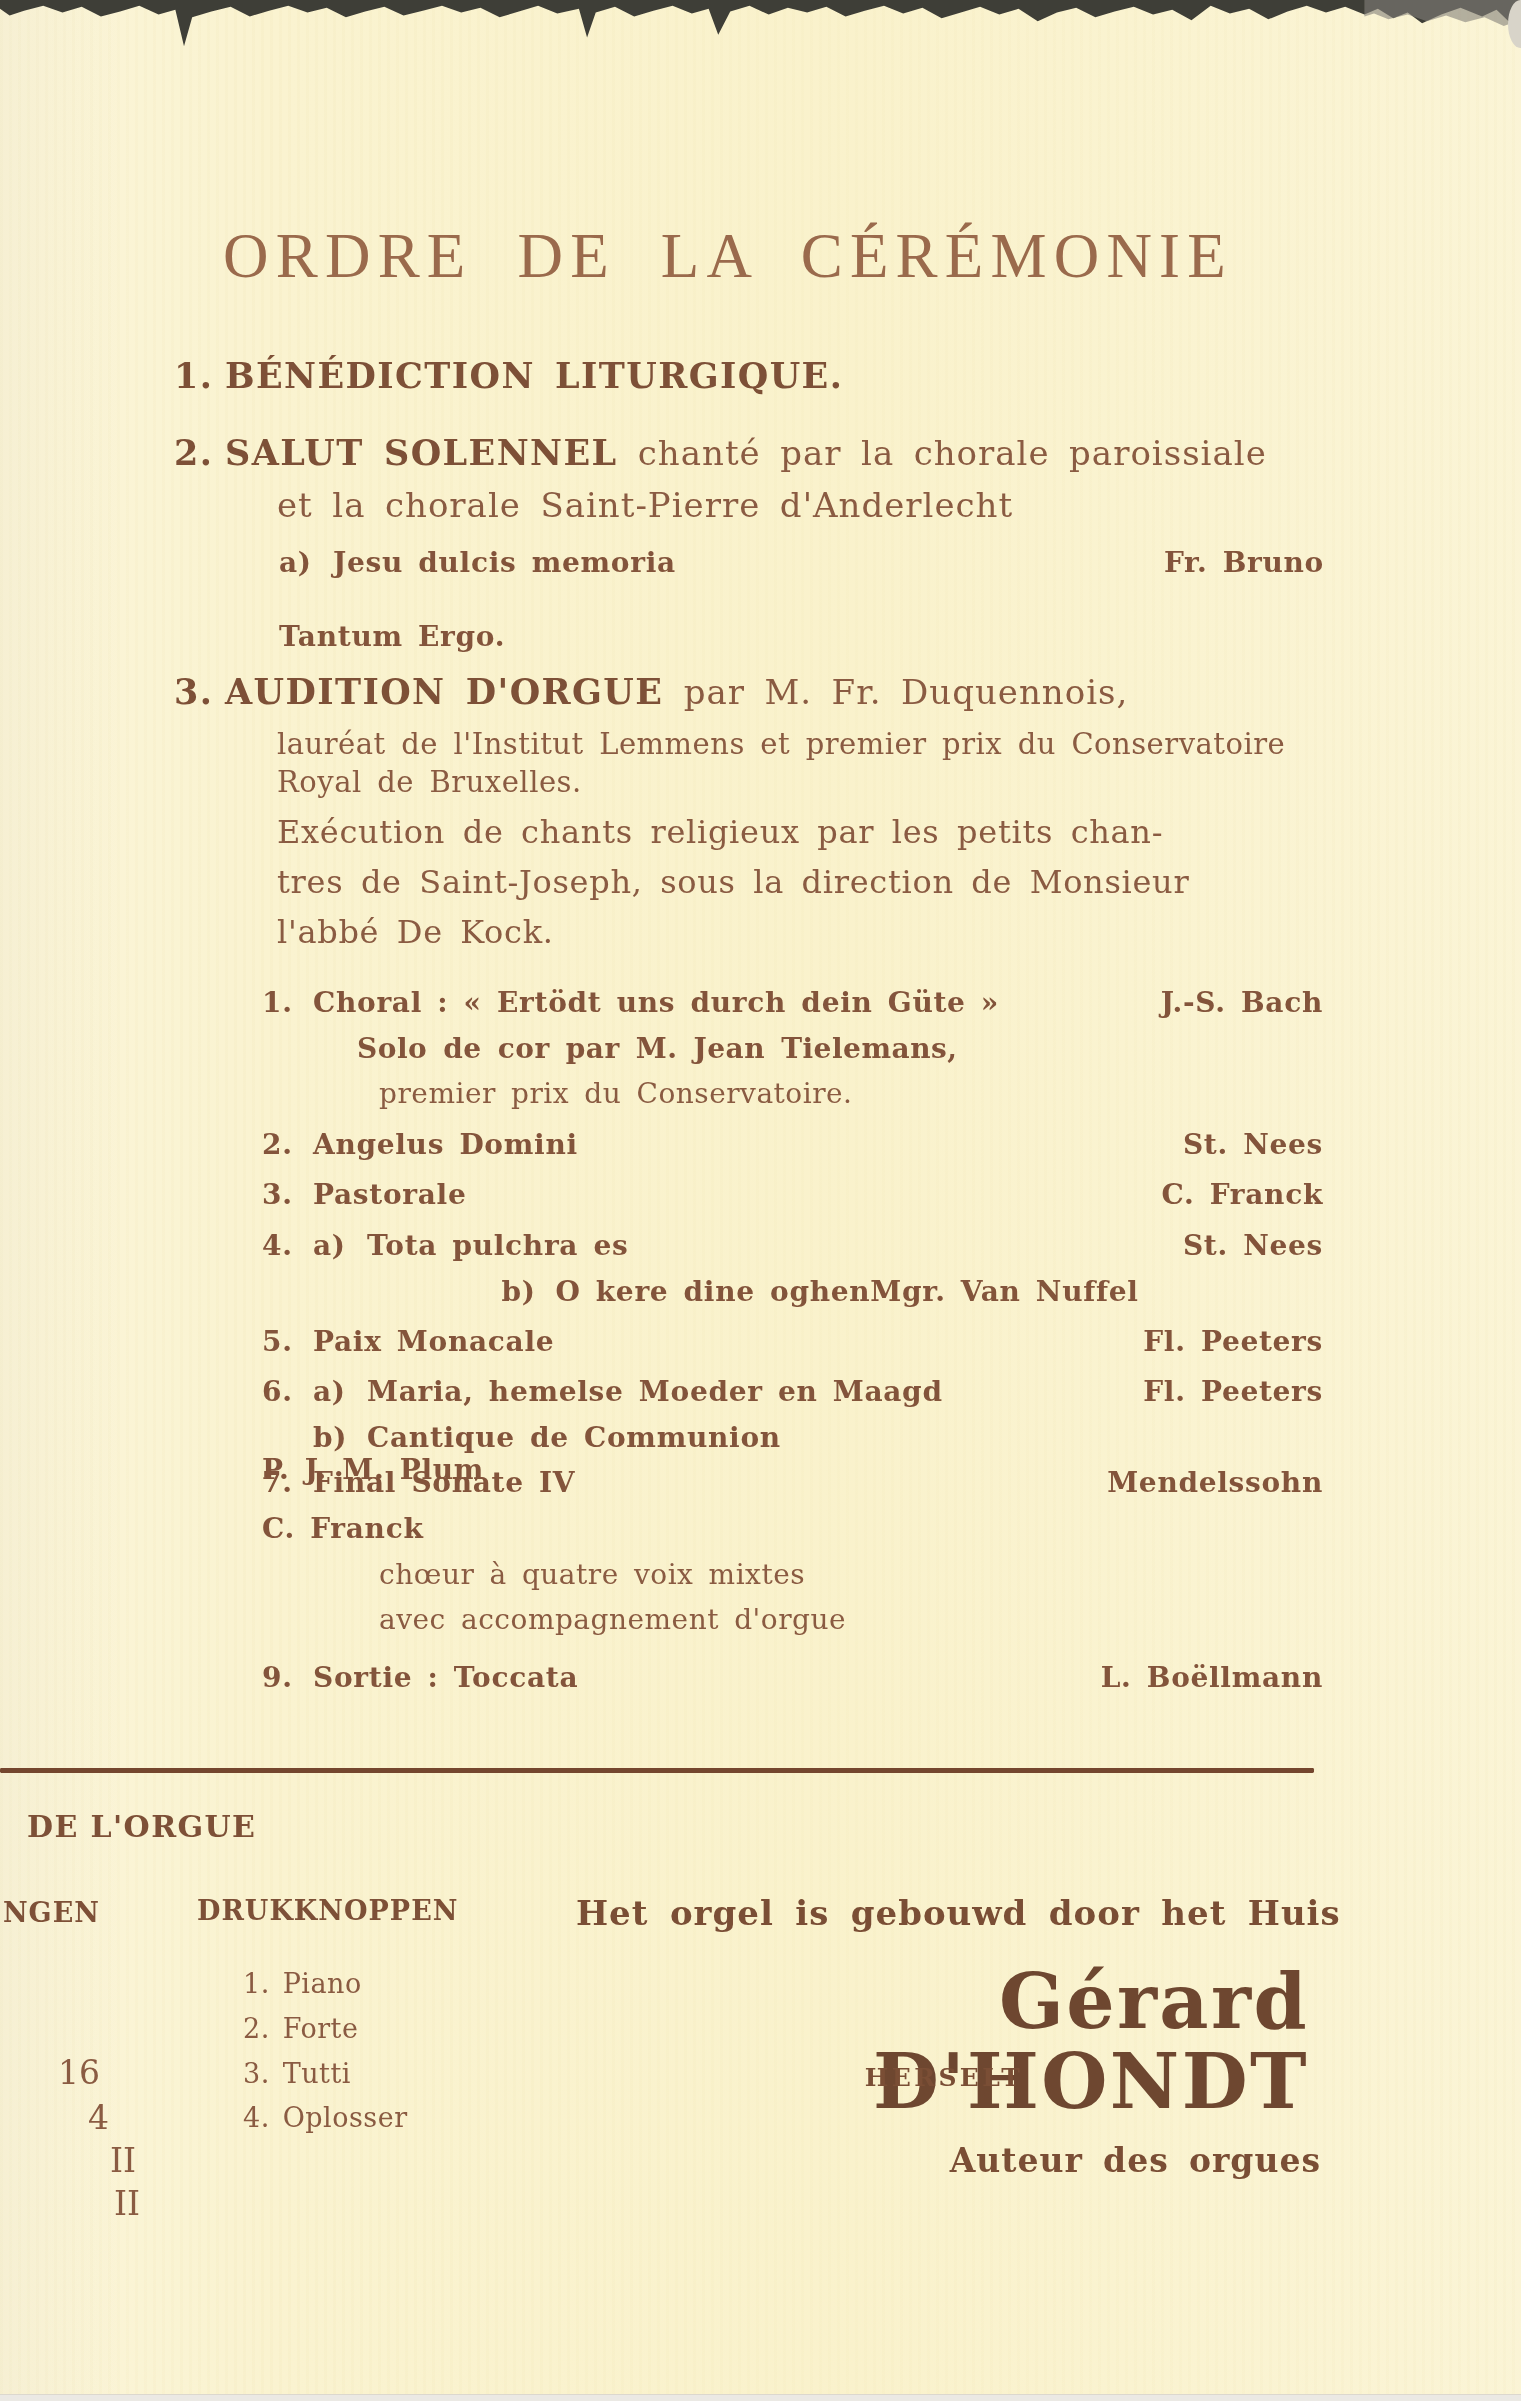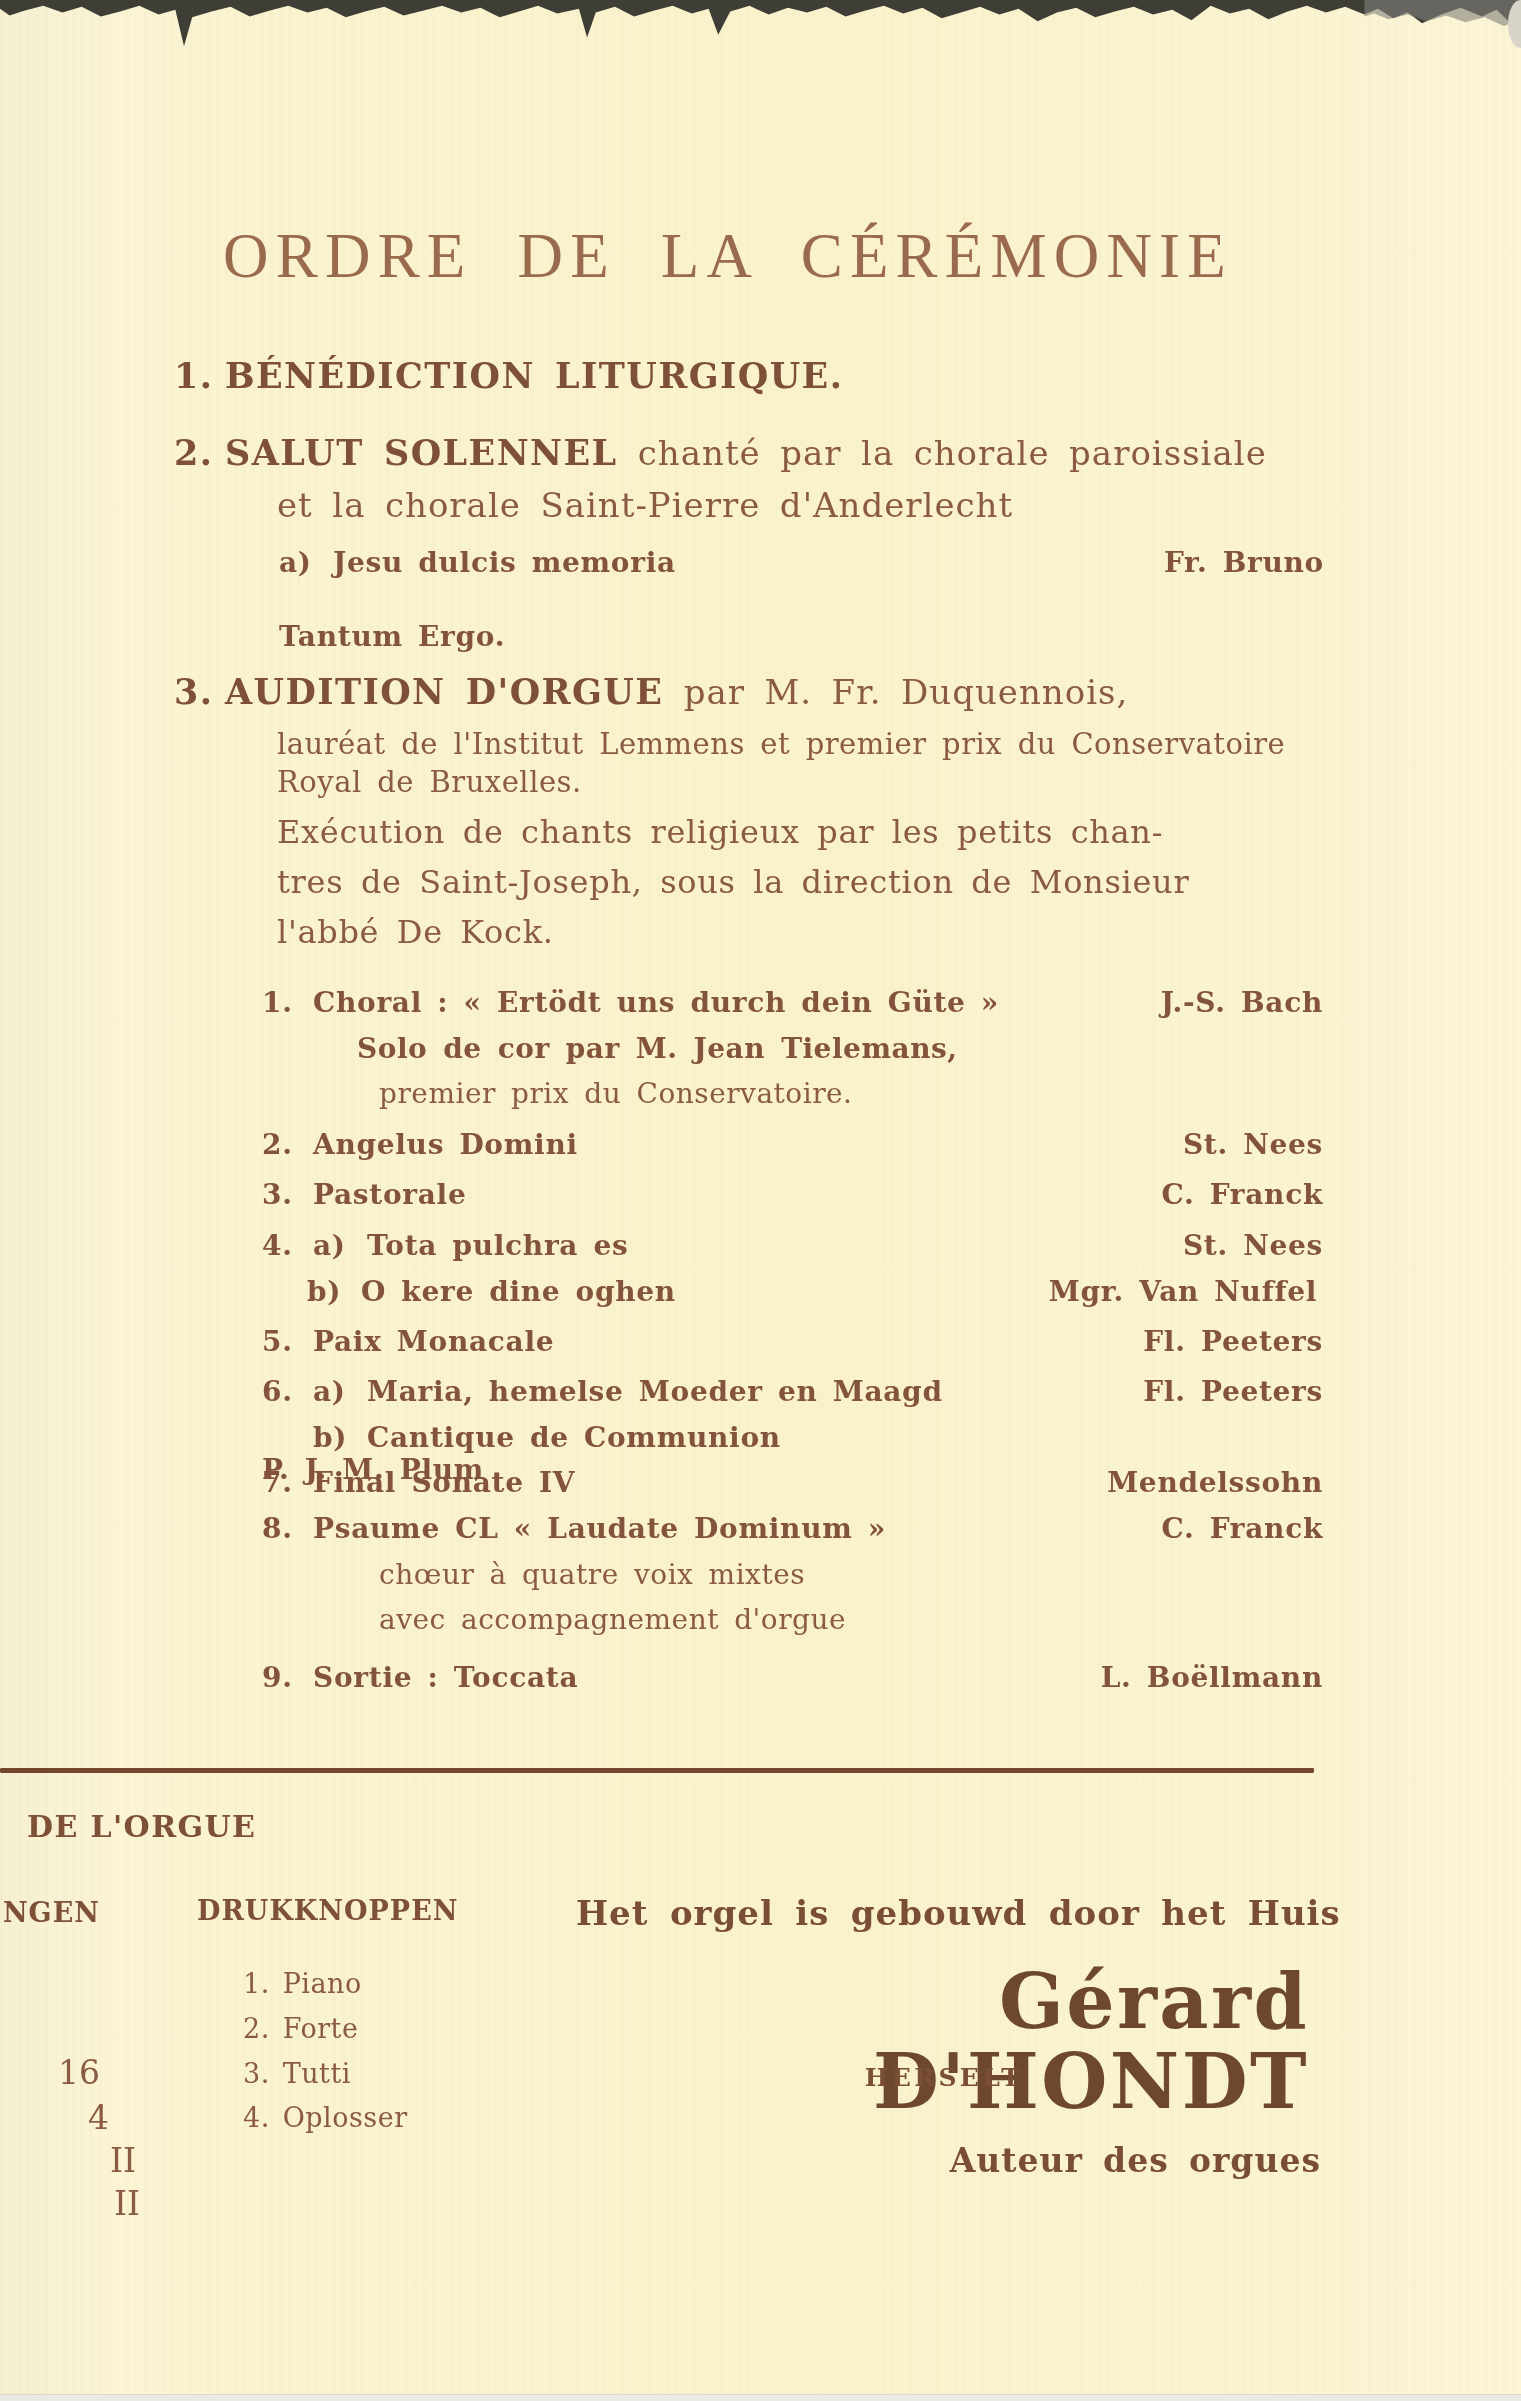--- a/index.html
+++ b/index.html
@@ -104,21 +104,21 @@
 
   <div class="abs row pc" style="left:262px;top:1179px;width:1061px;">
     <span><span class="numcol">3.</span><span>Pastorale</span></span>
     <span class="comp">C. Franck</span>
   </div>
 
   <div class="abs row pc" style="left:262px;top:1230px;width:1061px;">
     <span><span class="numcol">4.</span><span class="ltrcol">a)</span><span>Tota pulchra es</span></span>
     <span class="comp">St. Nees</span>
   </div>
-  <div class="abs row pc" style="left:256px;top:1276px;width:1061px;">
+  <div class="abs row pc" style="left:264px;top:1276px;width:1061px;justify-content:center;">
     <span><span class="numcol"></span><span class="ltrcol">b)</span><span>O kere dine oghen</span></span>
     <span class="comp">Mgr. Van Nuffel</span>
   </div>
 
   <div class="abs row pc" style="left:262px;top:1326px;width:1061px;">
     <span><span class="numcol">5.</span><span>Paix Monacale</span></span>
     <span class="comp">Fl. Peeters</span>
   </div>
 
   <div class="abs row pc" style="left:262px;top:1376px;width:1061px;">
@@ -129,21 +129,20 @@
     <span><span class="numcol"></span><span class="ltrcol">b)</span><span>Cantique de Communion</span></span>
     <span class="comp">P. J. M. Plum</span>
   </div>
 
   <div class="abs row pc" style="left:262px;top:1467px;width:1061px;">
     <span><span class="numcol">7.</span><span>Final Sonate IV</span></span>
     <span class="comp">Mendelssohn</span>
   </div>
 
   <div class="abs row pc" style="left:262px;top:1513px;width:1061px;">
-    <span><span class="numcol">8.</span><span>Psaume CL « Laudate Dominum »</span></span>
     <span class="comp">C. Franck</span>
   </div>
   <div class="abs wrapln" style="left:379px;top:1559px;">chœur à quatre voix mixtes</div>
   <div class="abs wrapln" style="left:379px;top:1604px;">avec accompagnement d'orgue</div>
 
   <div class="abs row pc" style="left:262px;top:1662px;width:1061px;">
     <span><span class="numcol">9.</span><span>Sortie : Toccata</span></span>
     <span class="comp">L. Boëllmann</span>
   </div>
 

